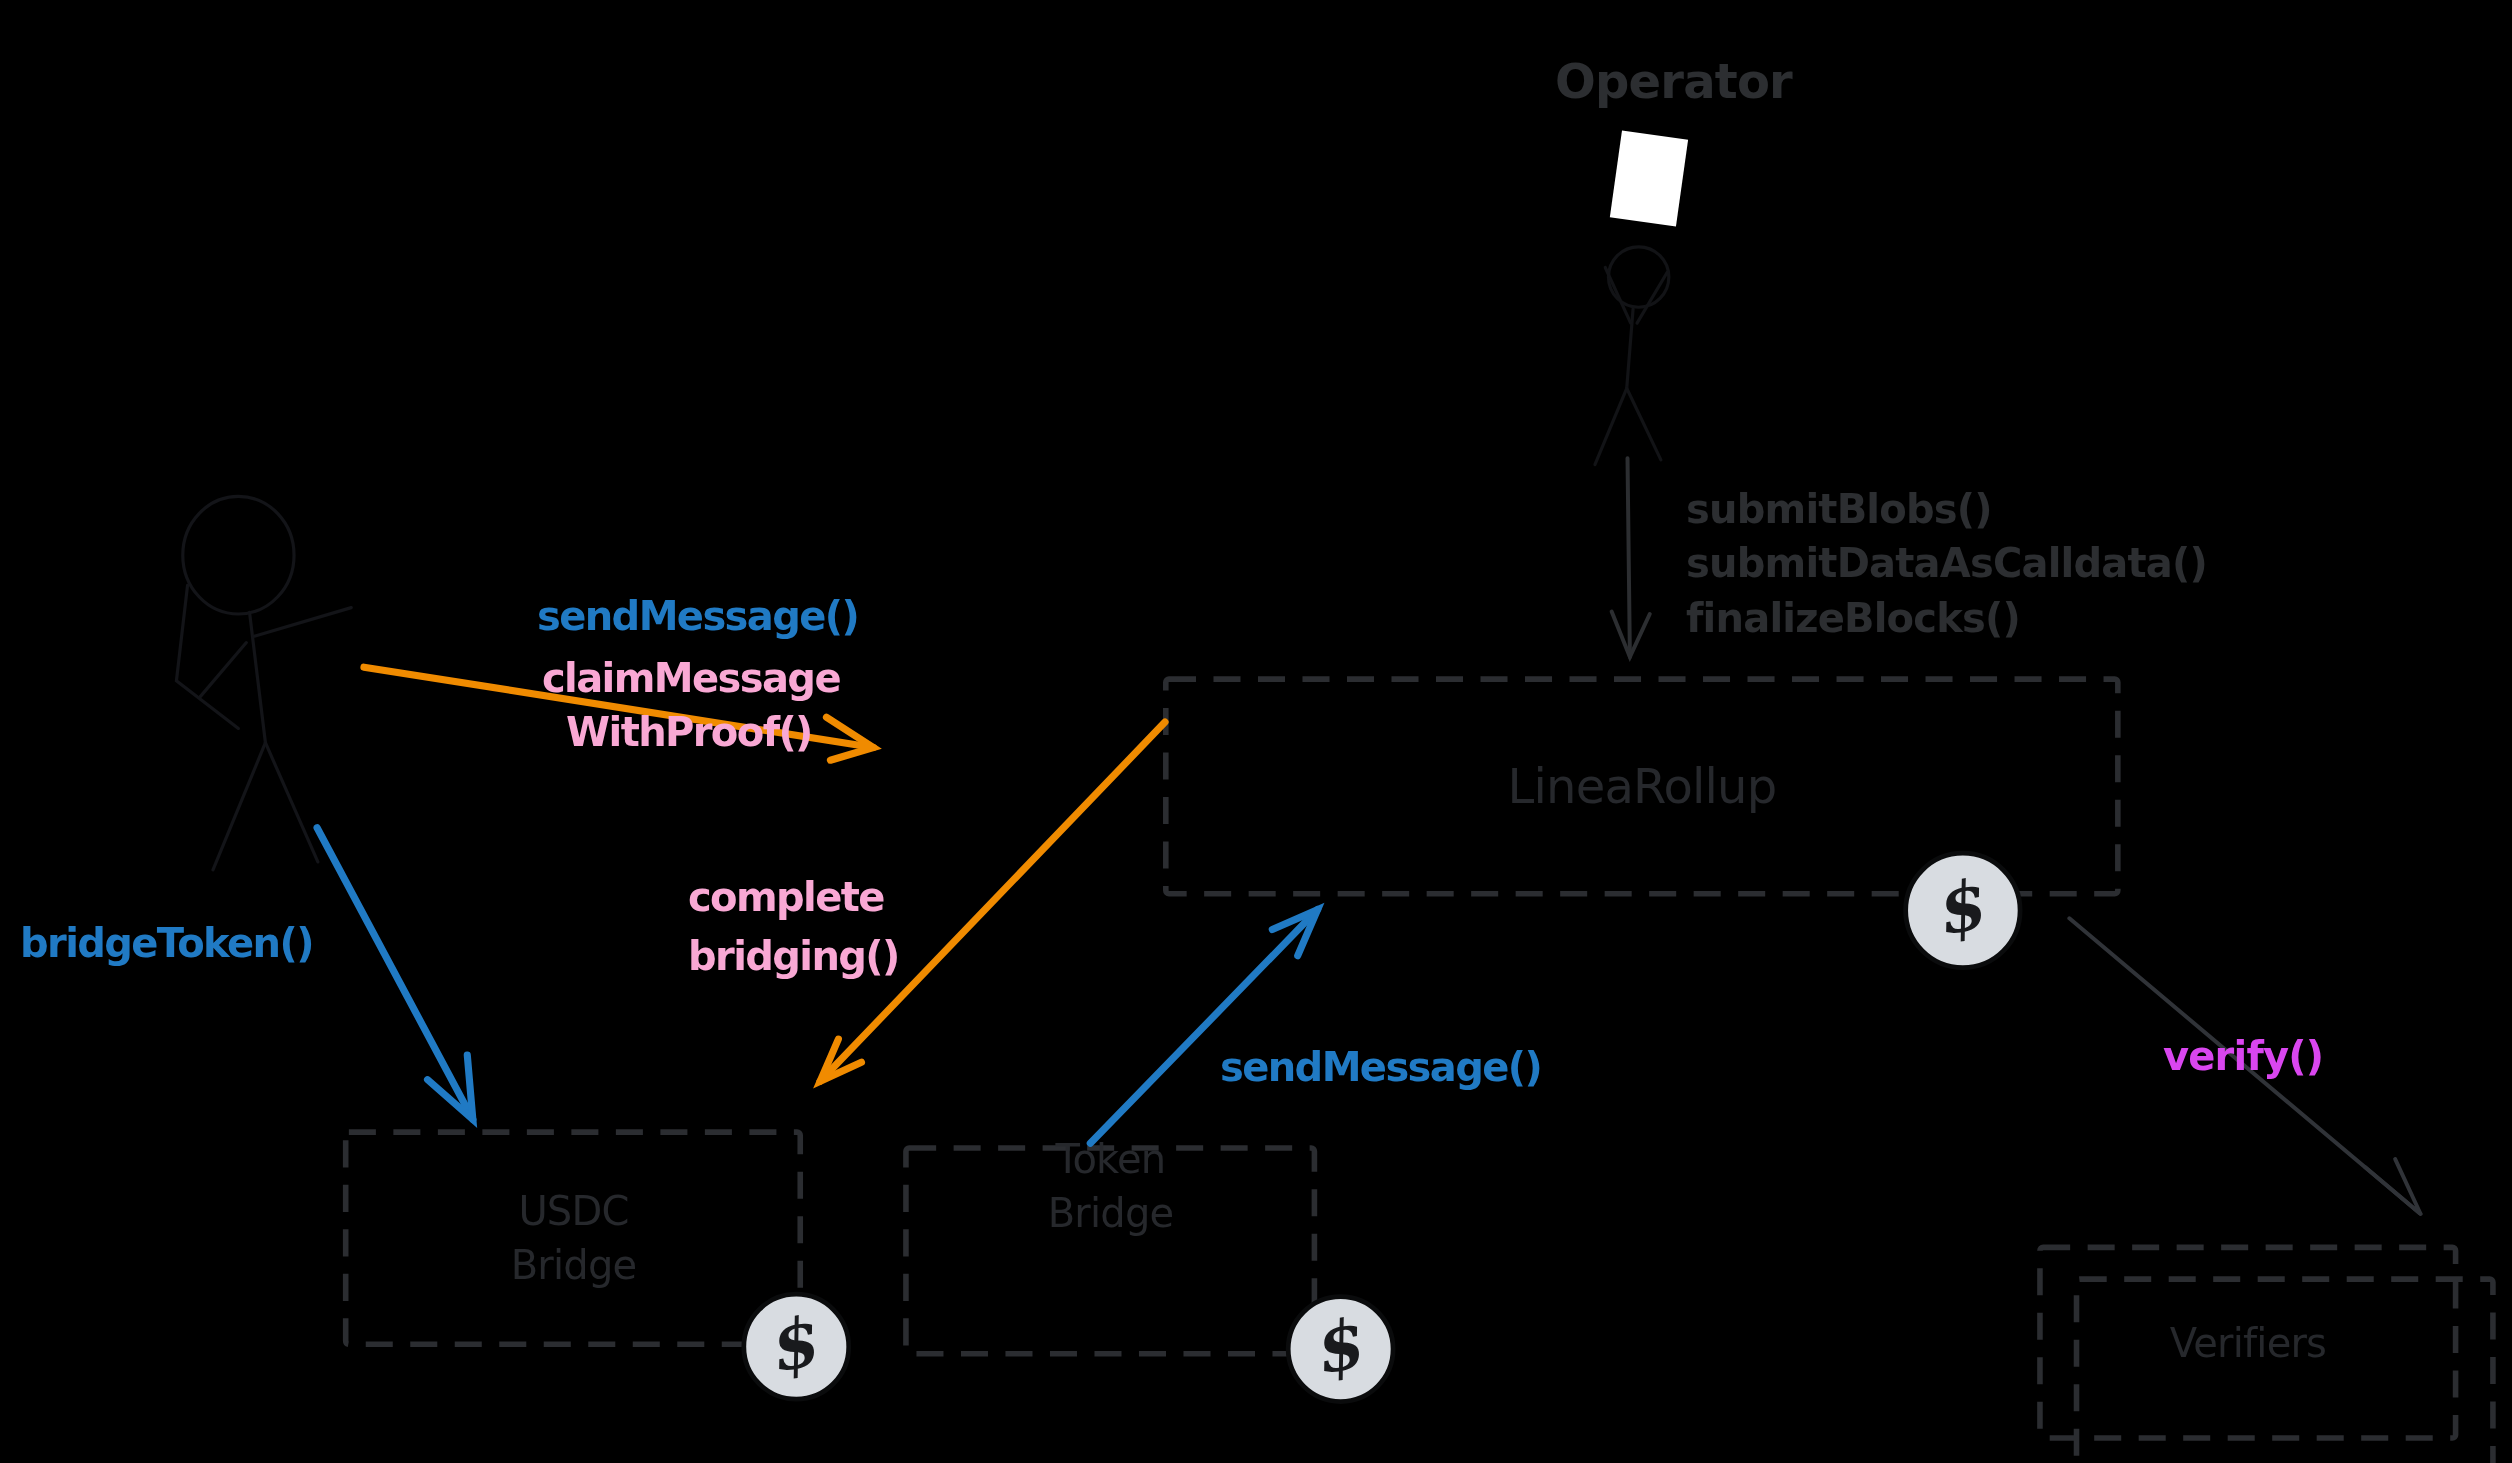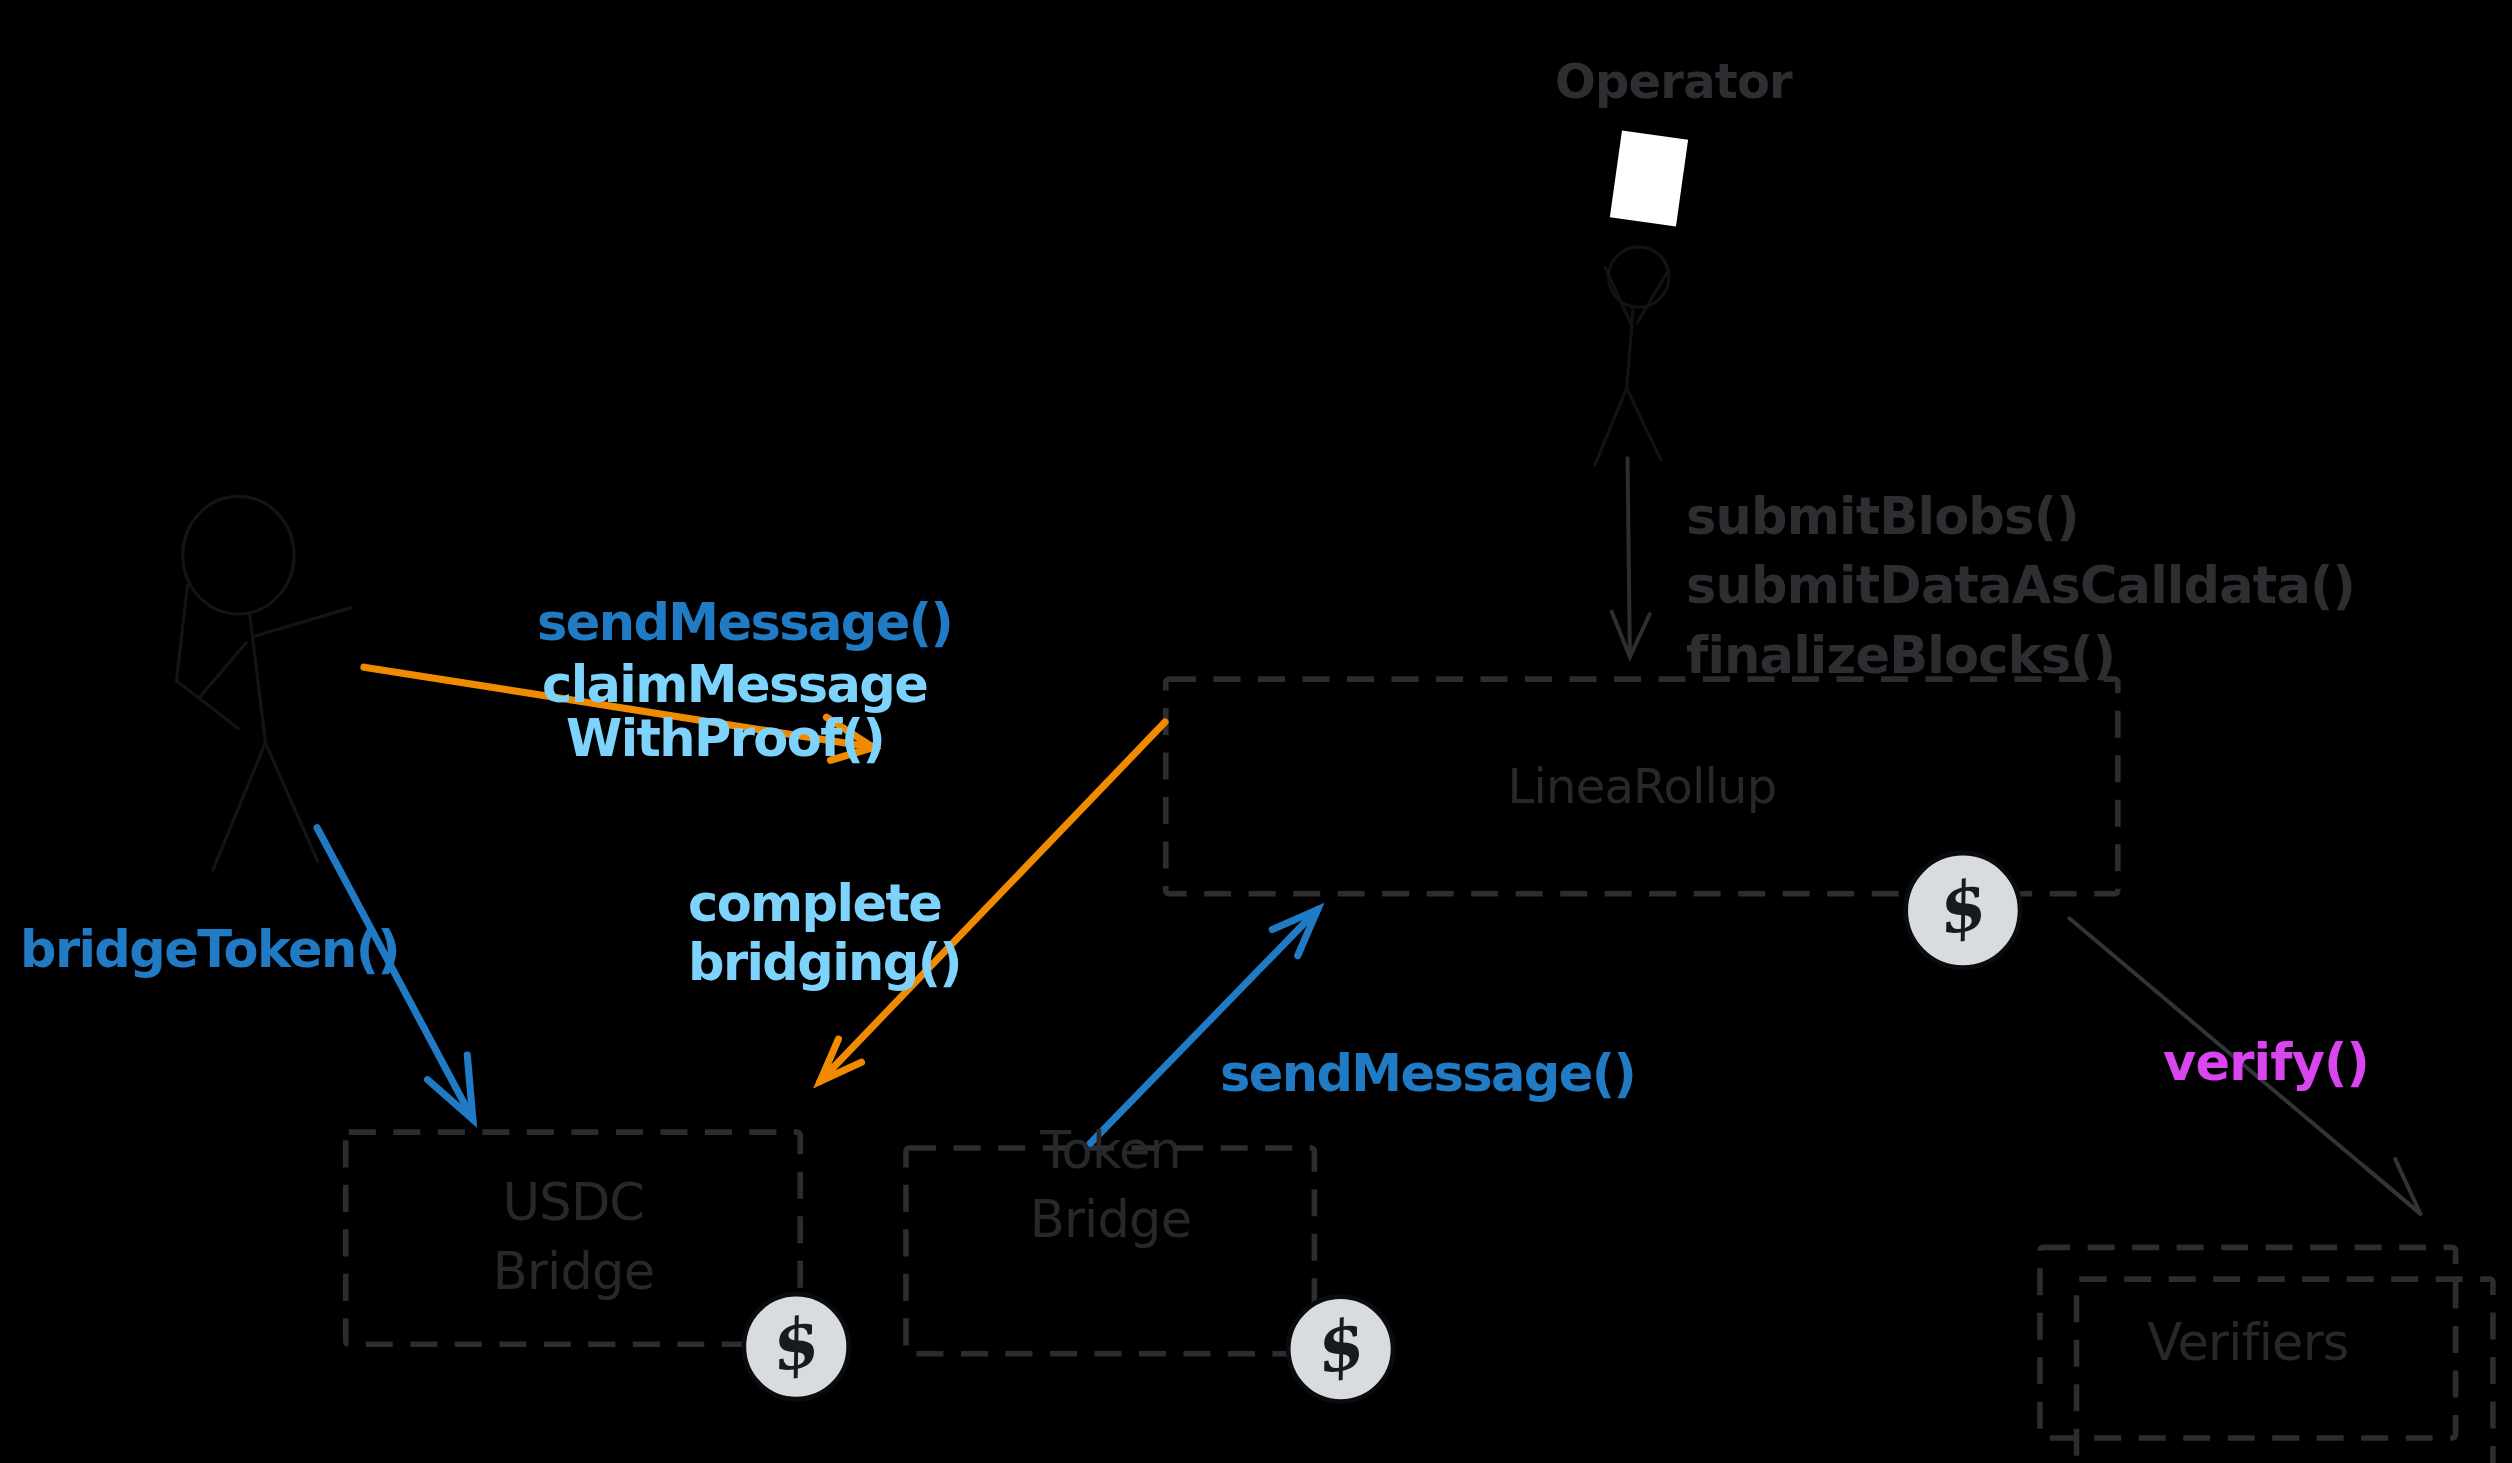--- a/index.html
+++ b/index.html
@@ -3,22 +3,22 @@
 <meta charset="utf-8">
 <style>
   html,body{margin:0;padding:0;background:#000;}
   #canvas{position:relative;width:2512px;height:1464px;background:#000000;overflow:hidden;
           font-family:"DejaVu Sans",sans-serif;margin-top:29px;}
   #diagram-svg{position:absolute;left:0;top:0;}
   .label{position:absolute;white-space:pre;letter-spacing:-0.8px;}
   .gray{color:#2c2e31;font-weight:600;}
   .boxlabel{color:#26282c;font-weight:400;}
   .blue{color:#207ac4;font-weight:700;letter-spacing:-1.6px;}
-  .orange{color:#7dd3fc;font-weight:700;letter-spacing:-1.6px;}
-  .fs56{font-size:51px;line-height:1.2;}
+  .orange{color:#f9a8d4;font-weight:700;letter-spacing:-1.6px;}
+  .fs56{font-size:40px;line-height:1.2;}
   .fs60{font-size:48px;line-height:1.2;}
   .centerbox{display:flex;align-items:center;justify-content:center;text-align:center;}
   .colbox{display:flex;flex-direction:column;justify-content:center;text-align:center;line-height:1.35;}
   .multiline{line-height:1.36;}
   .coin-symbol{position:absolute;color:#191a1d;font-size:68px;font-weight:700;font-style:italic;
                transform:translate(-50%,-54%) rotate(-10deg);font-family:"DejaVu Serif",serif;}
   
   #t-operator{left:1555px;top:24px;}
   #t-submit{left:1686px;top:453px;}
   #t-linea{left:1166px;top:650px;width:952px;height:215px;}

